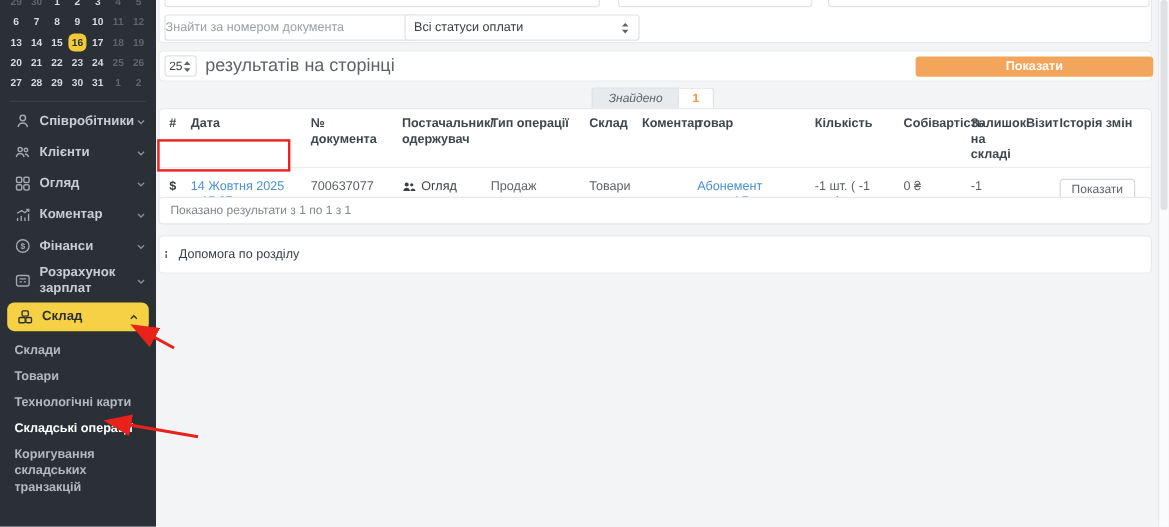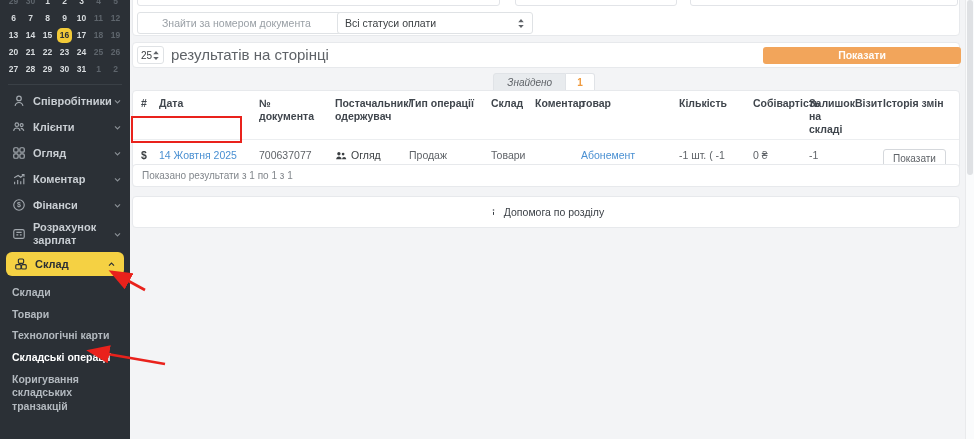--- a/index.html
+++ b/index.html
@@ -31,21 +31,21 @@
 
   
   .main { position: absolute; left: 130px; top: 0; width: 844px; height: 439px; background: #f3f4f6; z-index: 1; }
   .card { position: absolute; background: #fff; border: 1px solid #e7e9ec; border-radius: 4px; }
 
   .filter-card { left: 2px; top: -28px; width: 828px; height: 64px; }
   .sliver { position: absolute; height: 22px; background: #fff; border: 1px solid #e2e4e8; border-radius: 3px; top: -16px; }
   .sliver1 { left: 7px; width: 363px; }
   .sliver2 { left: 385px; width: 162px; }
   .sliver3 { left: 560px; width: 268px; }
-  .text-input { position: absolute; left: 7px; top: 12px; width: 212px; height: 22px; border: 1px solid #dfe2e5; border-radius: 3px; padding: 0 24px; font-size: 10.5px; font-family: inherit; color: #3c4043; background: #fff; outline: none; }
+  .text-input { position: absolute; left: 7px; top: 12px; width: 212px; height: 22px; border: 1px solid #dfe2e5; border-radius: 3px; padding: 0 0; font-size: 10.5px; font-family: inherit; color: #3c4043; background: #fff; outline: none; }
   .text-input::placeholder { color: #9aa0a6; }
   .select-box { position: absolute; display: flex; align-items: center; border: 1px solid #dfe2e5; border-radius: 3px; background: #fff; font-size: 10.5px; color: #3c4043; cursor: pointer; }
   .status-select { left: 207px; top: 12px; width: 196px; height: 22px; padding: 0 7px; }
   .select-box .sel-label { flex: 1 1 auto; white-space: nowrap; overflow: hidden; }
   .stepper { width: 8px; height: 11px; flex: none; color: #5f6368; }
 
   .perpage-card { left: 2px; top: 42px; width: 828px; height: 26px; }
   .perpage-select { left: 7px; top: 46px; width: 27px; height: 18px; padding: 0 3px; font-size: 10px; }
   .perpage-label { position: absolute; left: 41px; top: 46px; height: 18px; line-height: 18px; font-size: 15px; color: #5f6368; }
   .show-btn { position: absolute; left: 633px; top: 47px; width: 198px; height: 17px; background: #f2a55b; border: none; border-radius: 3px; color: rgba(255,255,255,.97); font-size: 10.5px; font-weight: 600; font-family: inherit; cursor: pointer; line-height: 17px; text-align: center; }
@@ -58,21 +58,21 @@
   table { width: 100%; border-collapse: collapse; table-layout: fixed; }
   th { text-align: left; font-size: 10.5px; font-weight: 700; color: #40464d; padding: 6px 8px 3px; vertical-align: top; line-height: 1.25; }
   td { font-size: 10.5px; color: #5f6368; padding: 9px 8px 11px; border-top: 1px solid #eceef0; vertical-align: top; line-height: 1.2; }
   .cell-strong { color: #3c4043; font-weight: 700; }
   a.cell-link { color: #4a90d2; text-decoration: none; font-weight: 500; cursor: pointer; }
   .counterparty { display: flex; align-items: center; gap: 4px; color: #3c4043; }
   .counterparty svg { width: 12px; height: 12px; flex: none; color: #3c4043; }
   .mini-btn { background: #fff; border: 1px solid #d5d8dc; border-radius: 3px; color: #5f6368; font-size: 10px; font-family: inherit; padding: 3px 9px; cursor: pointer; white-space: nowrap; }
 
   .results-card { left: 2px; top: 164px; width: 828px; height: 23px; line-height: 22px; padding: 0 9px; font-size: 10px; color: #82878c; }
-  .help-card { left: 2px; top: 196px; width: 828px; height: 32px; display: flex; align-items: center; justify-content: center; gap: 5px; font-size: 10.5px; color: #3a3f45; }
+  .help-card { left: 2px; top: 196px; width: 828px; height: 32px; display: flex; align-items: center; gap: 5px; font-size: 10.5px; color: #3a3f45; }
   .help-card svg { width: 11px; height: 11px; color: #3a3f45; }
   .help-link { cursor: pointer; }
 
   
   .scrollbar { position: absolute; right: 0; top: 0; width: 9px; height: 439px; background: #fafbfc; border-left: 1px solid #e9eaec; z-index: 3; }
   .scroll-thumb { position: absolute; right: 1px; top: 0; width: 6px; height: 175px; background: #dfe1e4; border-radius: 3px; cursor: grab; }
 
   
   .anno-box { position: absolute; left: 131px; top: 116px; width: 111px; height: 27px; border: 2px solid #e9221c; z-index: 40; pointer-events: none; }
   .anno-svg { position: absolute; inset: 0; z-index: 41; pointer-events: none; }

